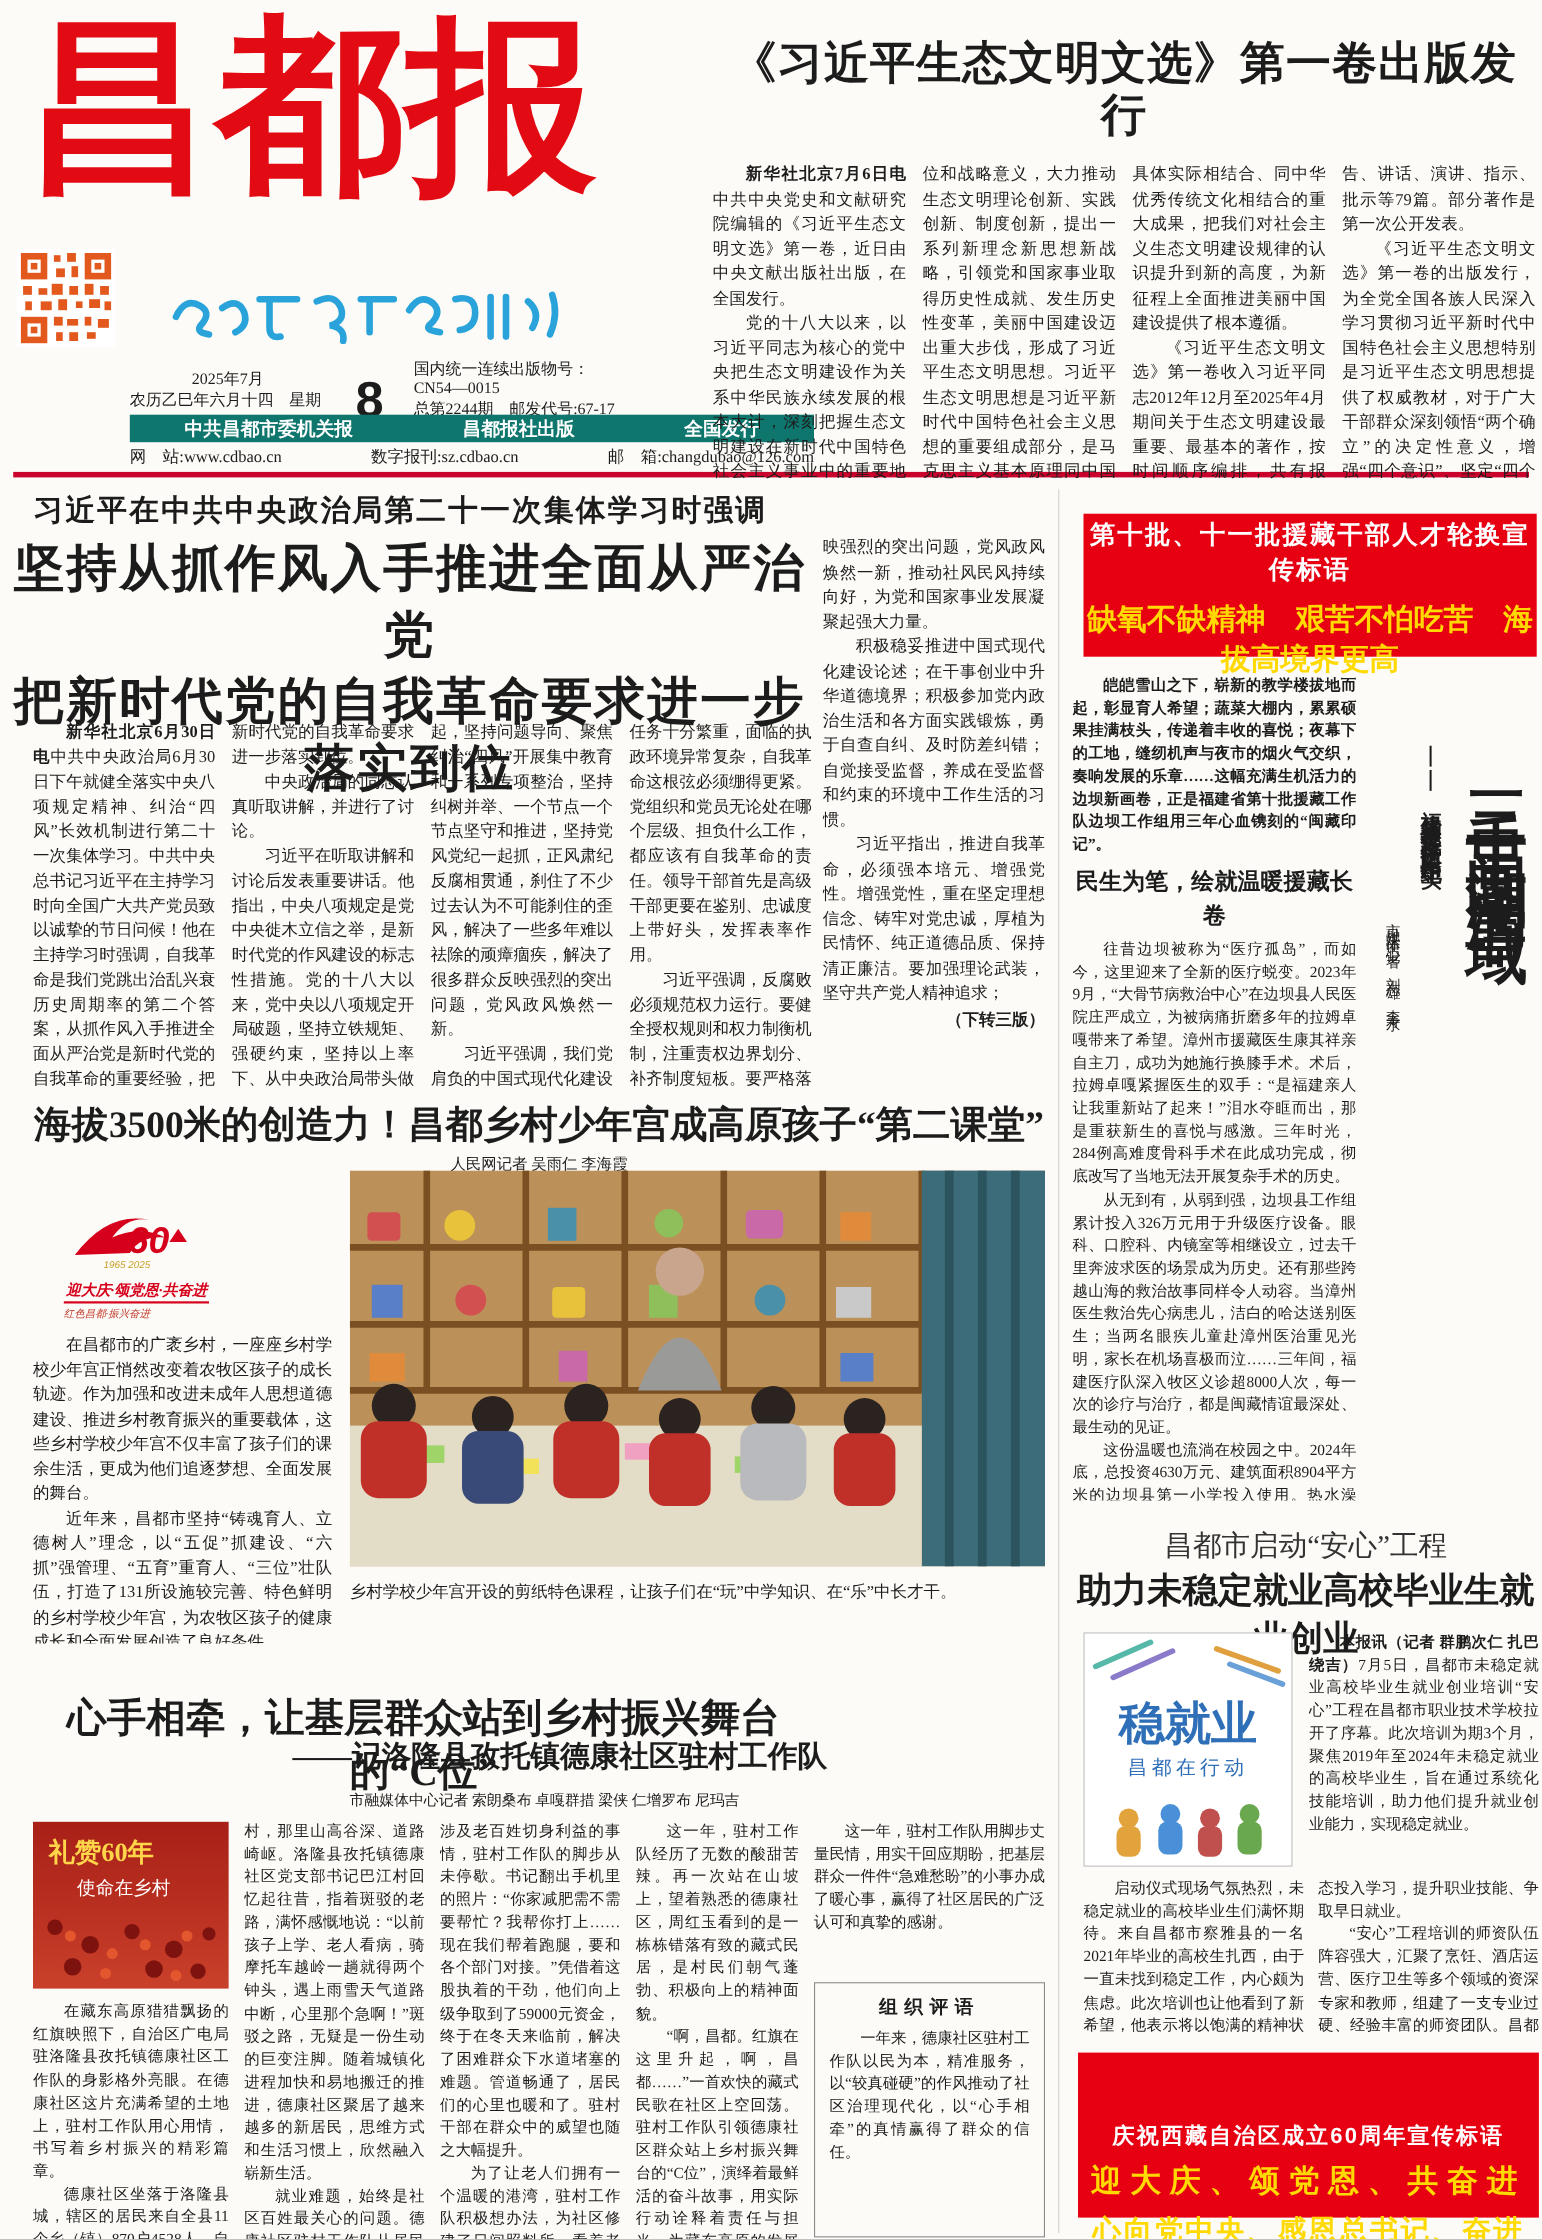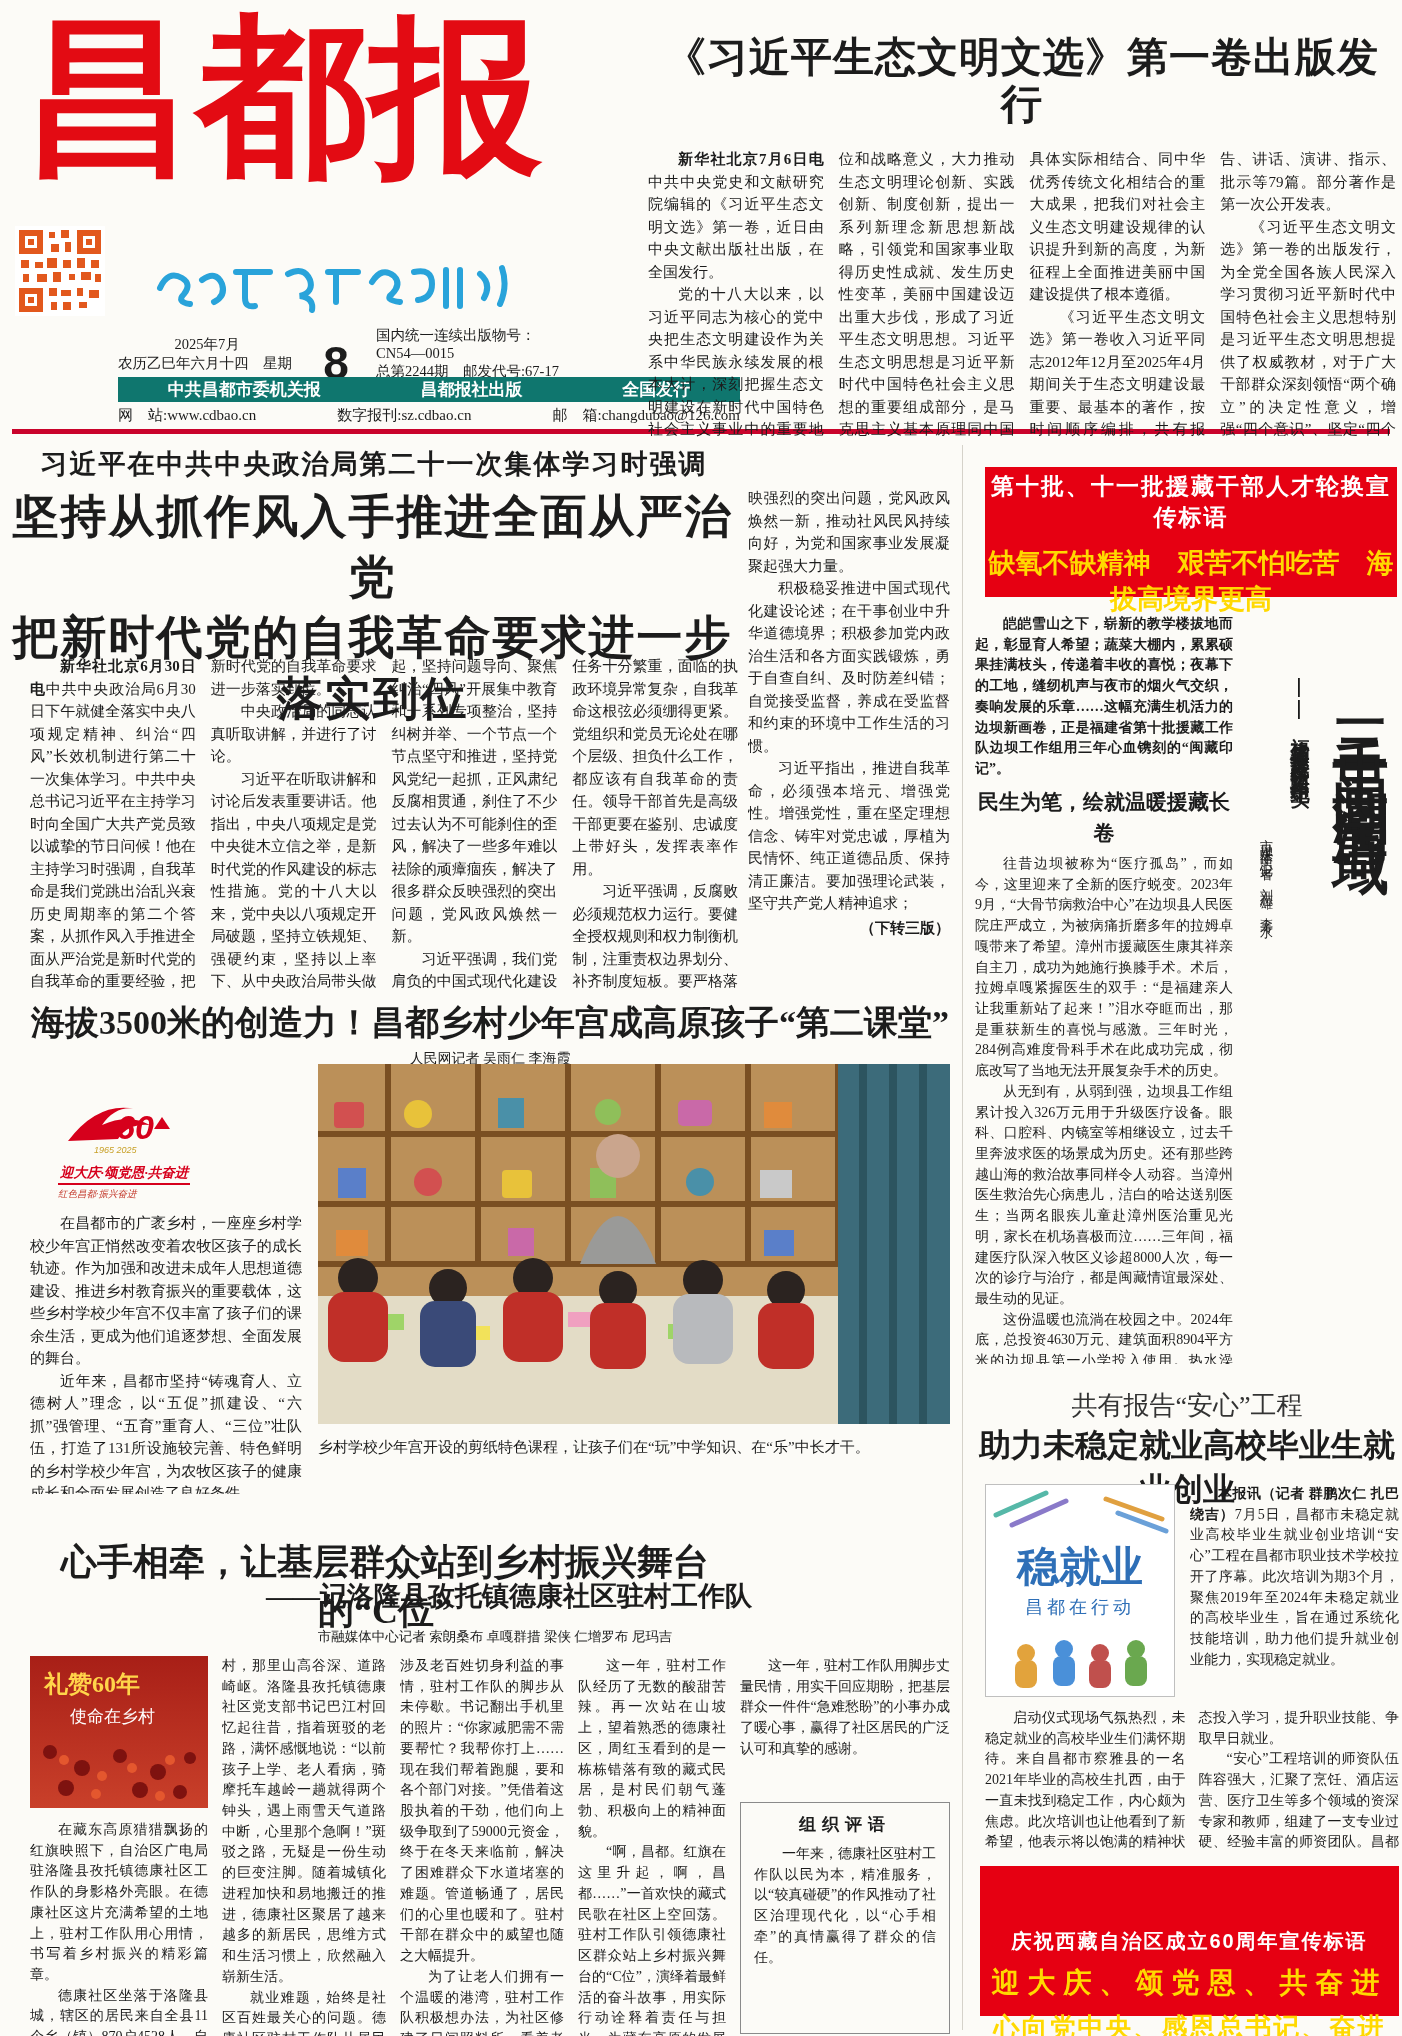--- a/index.html
+++ b/index.html
@@ -150,21 +150,21 @@
     <div class="cols4 jtext clip" style="height:300px;">
       <p class="para"><b>新华社北京7月6日电</b><span>中共中央党史和文献研究院编辑的《习近平生态文明文选》第一卷，近日由中央文献出版社出版，在全国发行。</span></p>
       <p class="para">党的十八大以来，以习近平同志为核心的党中央把生态文明建设作为关系中华民族永续发展的根本大计，深刻把握生态文明建设在新时代中国特色社会主义事业中的重要地位和战略意义，大力推动生态文明理论创新、实践创新、制度创新，提出一系列新理念新思想新战略，引领党和国家事业取得历史性成就、发生历史性变革，美丽中国建设迈出重大步伐，形成了习近平生态文明思想。习近平生态文明思想是习近平新时代中国特色社会主义思想的重要组成部分，是马克思主义基本原理同中国具体实际相结合、同中华优秀传统文化相结合的重大成果，把我们对社会主义生态文明建设规律的认识提升到新的高度，为新征程上全面推进美丽中国建设提供了根本遵循。</p>
       <p class="para">《习近平生态文明文选》第一卷收入习近平同志2012年12月至2025年4月期间关于生态文明建设最重要、最基本的著作，按时间顺序编排，共有报告、讲话、演讲、指示、批示等79篇。部分著作是第一次公开发表。</p>
       <p class="para">《习近平生态文明文选》第一卷的出版发行，为全党全国各族人民深入学习贯彻习近平新时代中国特色社会主义思想特别是习近平生态文明思想提供了权威教材，对于广大干部群众深刻领悟“两个确立”的决定性意义，增强“四个意识”、坚定“四个自信”、做到“两个维护”，更加紧密地团结在以习近平同志为核心的党中央周围，全面贯彻党的二十大和二十届二中、三中全会精神，牢固树立和践行绿水青山就是金山银山的理念，以高品质生态环境支撑高质量发展，加快推进人与自然和谐共生的现代化，全面推进美丽中国建设，具有重要意义。</p>
     </div>
   </div>
 
   <div class="abs vdiv" style="left:962px;top:445px;height:1585px;"></div>
 
-  <div class="abs kicker sans" style="left:10px;top:446px;width:728px;">习近平在中共中央政治局第二十一次集体学习时强调</div>
+  <div class="abs kicker sans" style="left:0;top:446px;width:728px;">习近平在中共中央政治局第二十一次集体学习时强调</div>
   <div class="abs mainhead sans" style="left:0px;top:486px;width:745px;">
     <div>坚持从抓作风入手推进全面从严治党</div>
     <div>把新时代党的自我革命要求进一步落实到位</div>
   </div>
 
   <div class="abs jtext clip" style="left:748px;top:487px;width:202px;height:508px;">
     <p class="nohang">映强烈的突出问题，党风政风焕然一新，推动社风民风持续向好，为党和国家事业发展凝聚起强大力量。</p>
     <p class="para">积极稳妥推进中国式现代化建设论述；在干事创业中升华道德境界；积极参加党内政治生活和各方面实践锻炼，勇于自查自纠、及时防差纠错；自觉接受监督，养成在受监督和约束的环境中工作生活的习惯。</p>
     <p class="para">习近平指出，推进自我革命，必须强本培元、增强党性。增强党性，重在坚定理想信念、铸牢对党忠诚，厚植为民情怀、纯正道德品质、保持清正廉洁。要加强理论武装，坚守共产党人精神追求；</p>
     <p class="jump">（下转三版）</p>
@@ -293,21 +293,21 @@
           <rect x="-30" y="14" width="60" height="70" rx="16" fill="#b8babd"></rect>
         </g>
       <g transform="translate(468,226)">
           <circle cx="0" cy="0" r="19" fill="#2b2320"></circle>
           <rect x="-28" y="13" width="56" height="66" rx="15" fill="#c02f28"></rect>
         </g>
     </g>
   </svg>
   <div class="abs caption" style="left:318px;top:1438px;width:632px;">乡村学校少年宫开设的剪纸特色课程，让孩子们在“玩”中学知识、在“乐”中长才干。</div>
 
-  <div class="abs serifhead" style="left:975px;top:1388px;width:424px;font-size:26px;font-weight:normal;color:#333;">共有报告“安心”工程</div>
+  <div class="abs serifhead" style="left:975px;top:1388px;width:424px;font-size:26px;font-weight:normal;color:#333;">昌都市启动“安心”工程</div>
   <div class="abs serifhead" style="left:975px;top:1424px;width:424px;font-size:32px;">助力未稳定就业高校毕业生就业创业</div>
 
   <div class="abs" style="left:985px;top:1484px;width:190px;height:213px;border:1px solid #bfbfbf;box-sizing:border-box;background:#fff;">
     <svg width="188" height="211" viewBox="0 0 188 211">
       <g stroke-width="5" fill="none" stroke-linecap="round">
         <path d="M10 30 L60 8" stroke="#56b8a8"></path>
           <path d="M26 40 L80 16" stroke="#8a7ac9"></path>
           <path d="M120 14 L176 34" stroke="#e0a040"></path>
           <path d="M132 28 L180 46" stroke="#6aa0d8"></path>
       </g>

